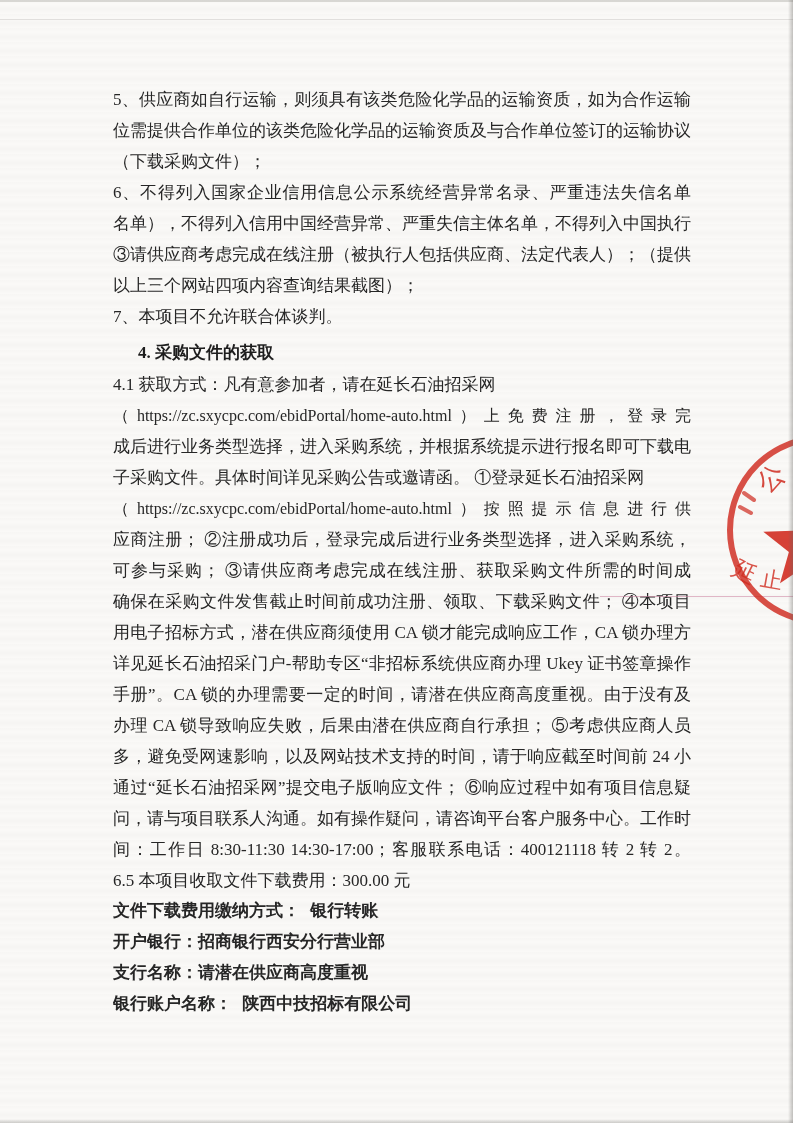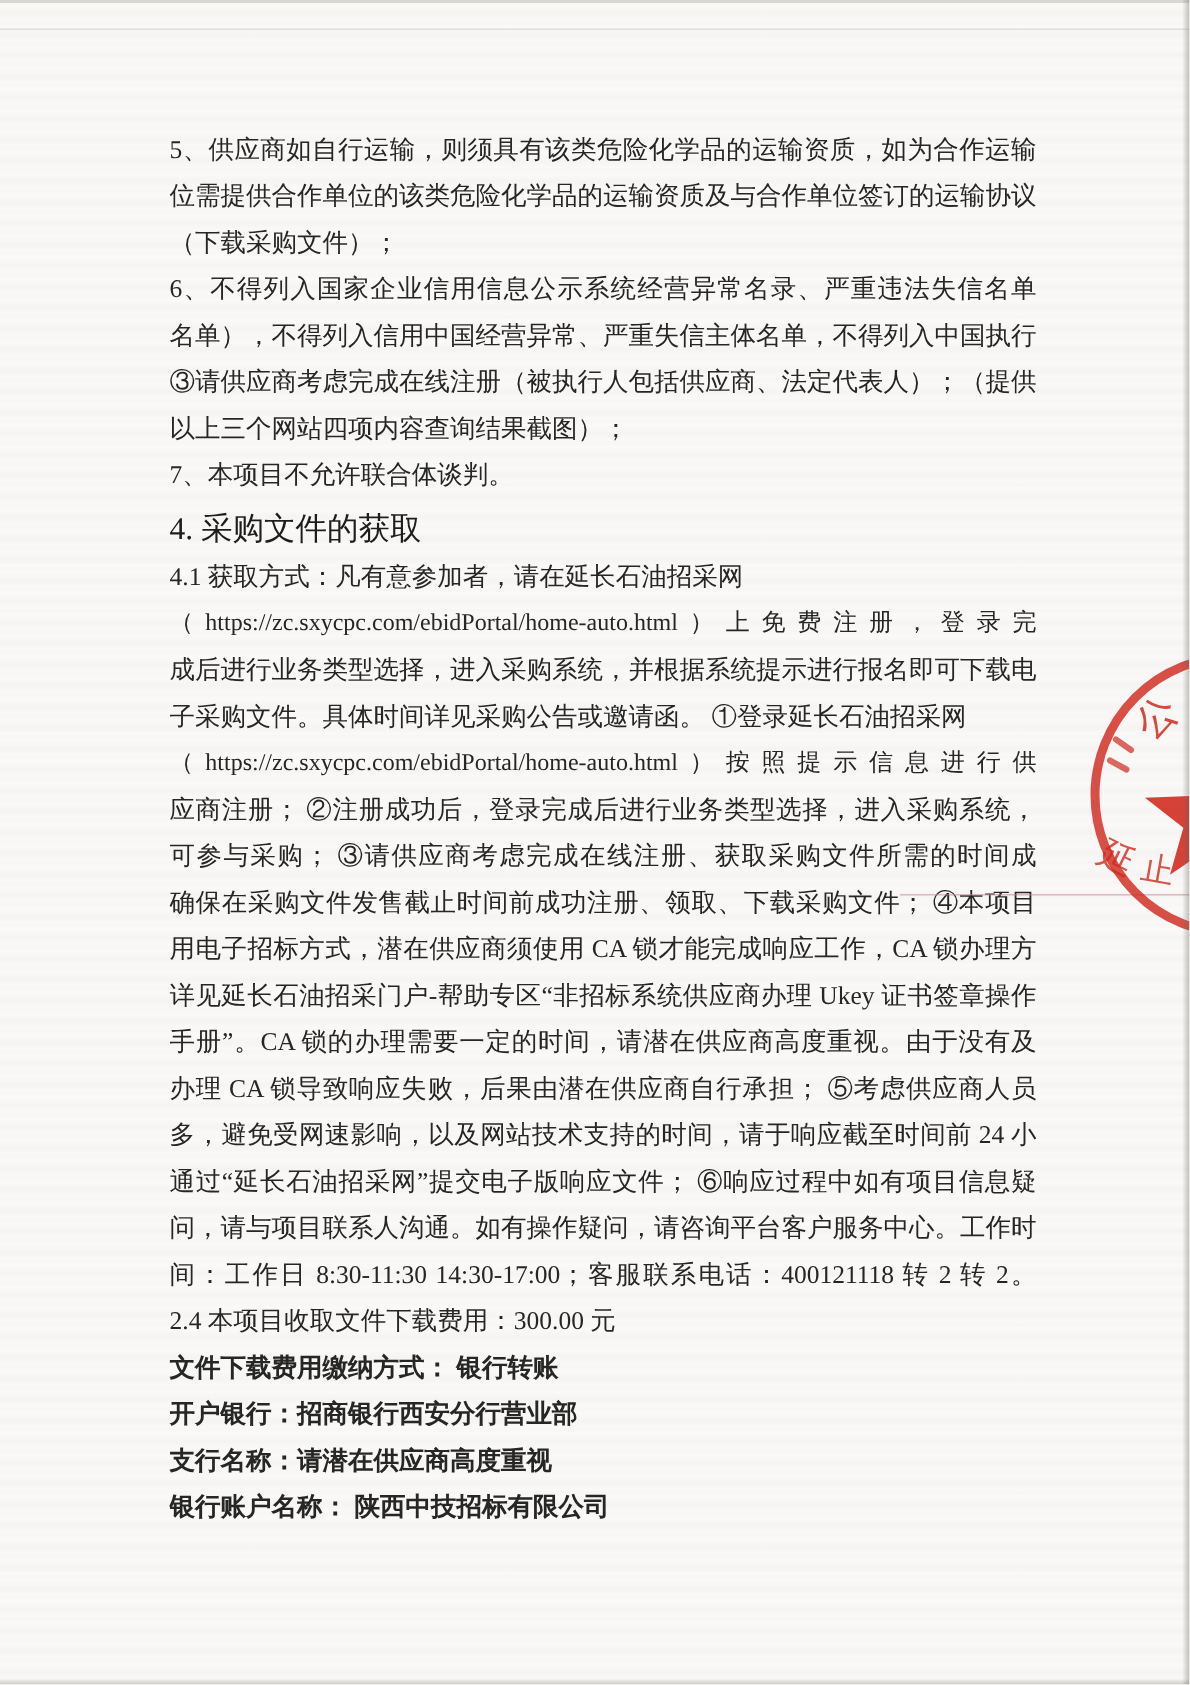--- a/index.html
+++ b/index.html
@@ -26,22 +26,22 @@
   .scan-pink-line { position:absolute; top:596px; left:600px; width:193px; height:1px;
     background:rgba(205,130,160,0.55); }
 
   .text-column { position:absolute; left:113px; top:84px; width:578px; }
   .line {
     height:31px; line-height:31px;
     font-size:17px; color:#262626;
     white-space:nowrap; overflow:hidden;
   }
   .line.fill { white-space:normal; text-align:justify; text-align-last:justify; }
-  .line.heading { font-weight:400; font-size:21px; height:37px; line-height:41px; color:#1d1d1d; }
-  .line.bold { font-weight:700; }
+  .line.heading { font-weight:700; font-size:17px; height:37px; line-height:41px; color:#1d1d1d;margin-left:25px; }
+  .line.bold { font-weight:700;font-family:Liberation Mono, monospace; }
   .line.url { font-size:16px; }
 
   .stamp { position:absolute; left:660px; top:415px; }
 </style>
 </head>
 <body>
 
 <div class="page">
 
   <div class="scan-top-edge"></div>
@@ -66,21 +66,21 @@
       <div class="line body fill">可参与采购； ③请供应商考虑完成在线注册、获取采购文件所需的时间成本，</div>
       <div class="line body fill">确保在采购文件发售截止时间前成功注册、领取、下载采购文件； ④本项目采</div>
       <div class="line body fill">用电子招标方式，潜在供应商须使用 CA 锁才能完成响应工作，CA 锁办理方式</div>
       <div class="line body fill">详见延长石油招采门户-帮助专区“非招标系统供应商办理 Ukey 证书签章操作</div>
       <div class="line body fill">手册”。CA 锁的办理需要一定的时间，请潜在供应商高度重视。由于没有及时</div>
       <div class="line body fill">办理 CA 锁导致响应失败，后果由潜在供应商自行承担； ⑤考虑供应商人员众</div>
       <div class="line body fill">多，避免受网速影响，以及网站技术支持的时间，请于响应截至时间前 24 小时</div>
       <div class="line body fill">通过“延长石油招采网”提交电子版响应文件； ⑥响应过程中如有项目信息疑</div>
       <div class="line body fill">问，请与项目联系人沟通。如有操作疑问，请咨询平台客户服务中心。工作时</div>
       <div class="line body fill">间：工作日 8:30-11:30 14:30-17:00；客服联系电话：400121118 转 2 转 2。</div>
-      <div class="line body">2.4 本项目收取文件下载费用：300.00 元</div>
+      <div class="line body">6.5 本项目收取文件下载费用：300.00 元</div>
       <div class="line bold">文件下载费用缴纳方式：  银行转账</div>
       <div class="line bold">开户银行：招商银行西安分行营业部</div>
       <div class="line bold">支行名称：请潜在供应商高度重视</div>
       <div class="line bold">银行账户名称：  陕西中技招标有限公司</div>
     </div>
 
   <div class="scan-pink-line"></div>
 
   <svg class="stamp" width="133" height="235" viewBox="0 0 133 235">
 

